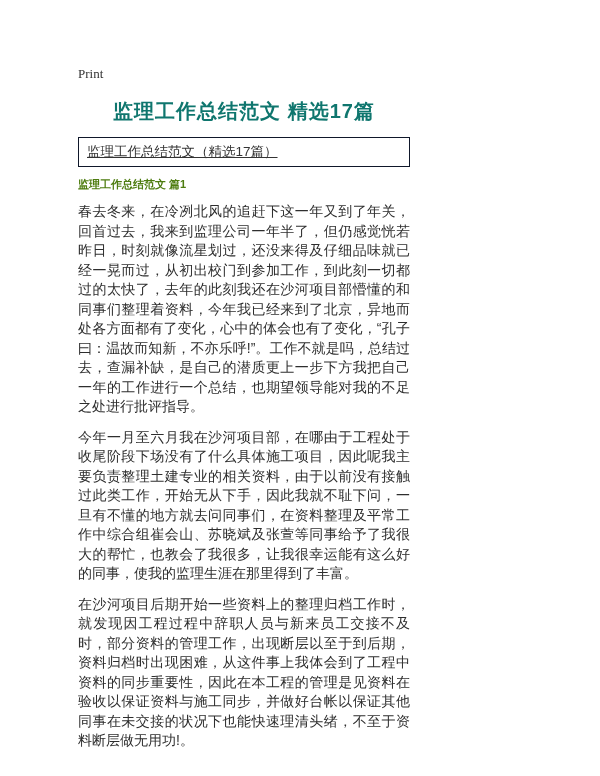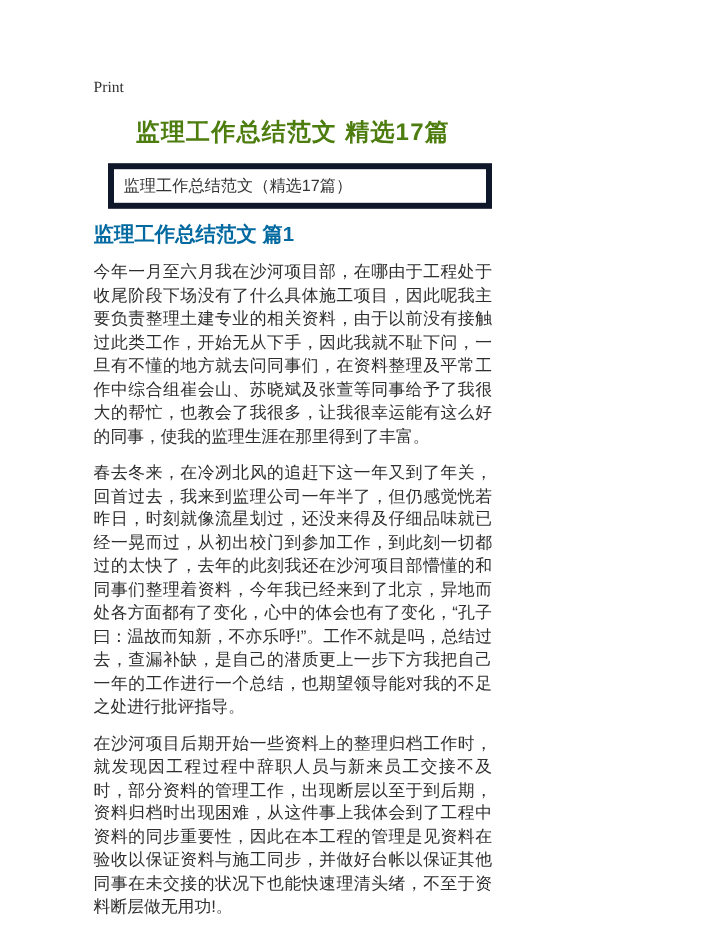--- a/index.html
+++ b/index.html
@@ -31,36 +31,37 @@
     color: #333333;
     text-decoration: none;
     margin-bottom: 10px;
     cursor: pointer;
   }
   h1.doc-title {
     margin: 6px 0 12px 0;
     text-align: center;
     font-size: 20px;
     font-weight: bold;
-    color: #4d7c0f;
+    color: #0f766e;
     letter-spacing: 1px;
   }
   .subtitle-box {
     box-sizing: border-box;
-    border: 5px solid #0f172a;
+    border: 1px solid #0f172a;
     padding: 5px 8px;
     font-size: 13.5px;
     color: #333333;
-    margin: 0 0 10px 12px;
+    margin: 0 0 10px 0;
+    text-decoration: underline;
   }
   h2.section-heading {
     margin: 10px 0 10px 0;
-    font-size: 17px;
+    font-size: 11px;
     font-weight: bold;
-    color: #0369a1;
+    color: #4d7c0f;
   }
   .body-text p {
     margin: 0 0 11px 0;
     font-size: 14px;
     line-height: 19.5px;
     text-align: justify;
     color: #2e2e2e;
     word-break: break-all;
   }
 </style>
@@ -73,19 +74,19 @@
 
   <h1 class="doc-title">监理工作总结范文 精选17篇</h1>
 
   <div class="subtitle-box">
     <span>监理工作总结范文（精选17篇）</span>
   </div>
 
   <h2 class="section-heading">监理工作总结范文 篇1</h2>
 
   <div class="body-text">
+    <p>春去冬来，在冷冽北风的追赶下这一年又到了年关，回首过去，我来到监理公司一年半了，但仍感觉恍若昨日，时刻就像流星划过，还没来得及仔细品味就已经一晃而过，从初出校门到参加工作，到此刻一切都过的太快了，去年的此刻我还在沙河项目部懵懂的和同事们整理着资料，今年我已经来到了北京，异地而处各方面都有了变化，心中的体会也有了变化，“孔子曰：温故而知新，不亦乐呼!”。工作不就是吗，总结过去，查漏补缺，是自己的潜质更上一步下方我把自己一年的工作进行一个总结，也期望领导能对我的不足之处进行批评指导。</p>
     <p>今年一月至六月我在沙河项目部，在哪由于工程处于收尾阶段下场没有了什么具体施工项目，因此呢我主要负责整理土建专业的相关资料，由于以前没有接触过此类工作，开始无从下手，因此我就不耻下问，一旦有不懂的地方就去问同事们，在资料整理及平常工作中综合组崔会山、苏晓斌及张萱等同事给予了我很大的帮忙，也教会了我很多，让我很幸运能有这么好的同事，使我的监理生涯在那里得到了丰富。</p>
-    <p>春去冬来，在冷冽北风的追赶下这一年又到了年关，回首过去，我来到监理公司一年半了，但仍感觉恍若昨日，时刻就像流星划过，还没来得及仔细品味就已经一晃而过，从初出校门到参加工作，到此刻一切都过的太快了，去年的此刻我还在沙河项目部懵懂的和同事们整理着资料，今年我已经来到了北京，异地而处各方面都有了变化，心中的体会也有了变化，“孔子曰：温故而知新，不亦乐呼!”。工作不就是吗，总结过去，查漏补缺，是自己的潜质更上一步下方我把自己一年的工作进行一个总结，也期望领导能对我的不足之处进行批评指导。</p>
     <p>在沙河项目后期开始一些资料上的整理归档工作时，就发现因工程过程中辞职人员与新来员工交接不及时，部分资料的管理工作，出现断层以至于到后期，资料归档时出现困难，从这件事上我体会到了工程中资料的同步重要性，因此在本工程的管理是见资料在验收以保证资料与施工同步，并做好台帐以保证其他同事在未交接的状况下也能快速理清头绪，不至于资料断层做无用功!。</p>
 
   </div>
 
 </div>
 
 </body></html>

